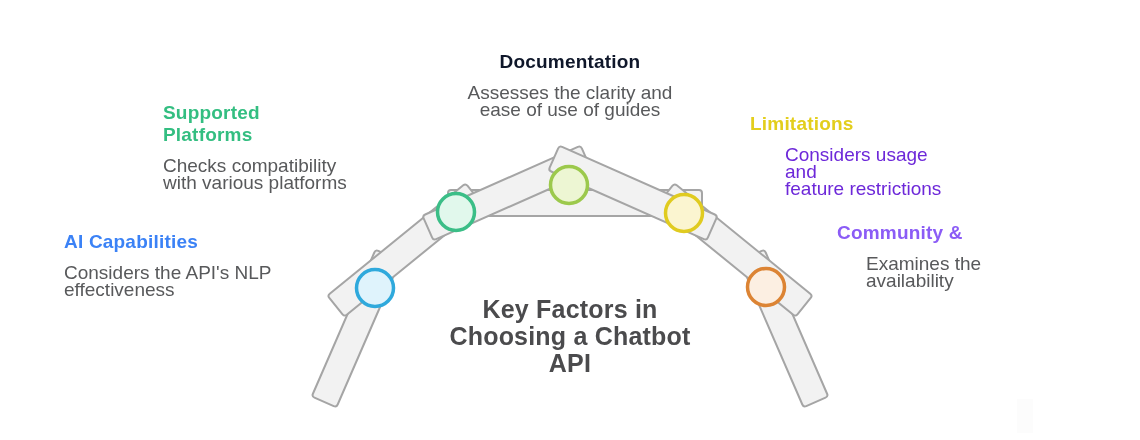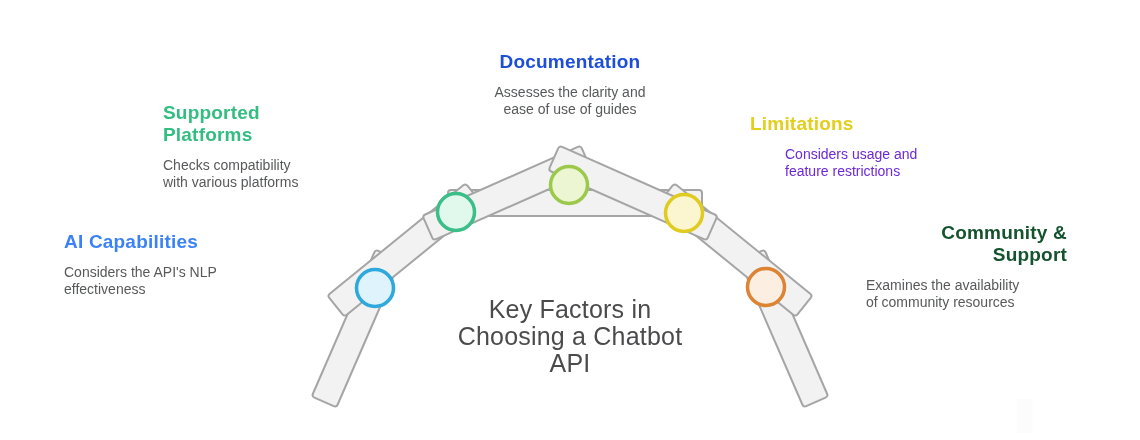--- a/index.html
+++ b/index.html
@@ -11,29 +11,29 @@
     font-family:"Liberation Sans", sans-serif;
   }
   .arch-svg{position:absolute;left:0;top:0;width:1140px;height:440px;}
   .factor{position:absolute;}
   .factor h3{
     margin:0;font-size:19px;font-weight:bold;line-height:22px;
     letter-spacing:.2px;
   }
   .factor h3 span{display:block;}
   .factor p{
-    margin:11px 0 0;font-size:14px;line-height:17px;font-weight:400;
+    margin:11px 0 0;font-size:19px;line-height:17px;font-weight:400;
   }
   .factor p span{display:block;}
   .align-right{text-align:left;}
   .align-center{text-align:center;}
   .align-left{text-align:left;}
   .center-title{
     position:absolute;left:420px;top:296px;width:300px;
-    text-align:center;font-size:25px;font-weight:normal;line-height:27px;
+    text-align:center;font-size:25px;font-weight:bold;line-height:27px;
     letter-spacing:.2px;
   }
   .center-title span{display:block;}
   .corner-artifact{
     position:absolute;left:1017px;top:399px;width:16px;height:34px;
     background:#FCFCFC;
   }
 </style>
 </head>
 <body>
@@ -81,47 +81,45 @@
       <span>Supported</span>
       <span>Platforms</span>
     </h3>
     <p style="color: rgb(88, 89, 91);">
       <span>Checks compatibility</span>
       <span>with various platforms</span>
     </p>
   </div>
 
   <div class="factor align-center" style="top:51px;left:450px;width:240px;">
-    <h3 style="color: #1d4ed8;">
+    <h3 style="color: #0f172a;">
       <span>Documentation</span>
     </h3>
     <p style="color: rgb(88, 89, 91);">
       <span>Assesses the clarity and</span>
       <span>ease of use of guides</span>
     </p>
   </div>
 
   <div class="factor align-left" style="top:113px;left:739px;width:220px;">
     <h3 style="color: rgb(227, 206, 28); margin-left: 11px;">
       <span>Limitations</span>
     </h3>
     <p style="color: #6d28d9; margin-left: 46px;">
       <span>Considers usage and</span>
       <span>feature restrictions</span>
     </p>
   </div>
 
   <div class="factor align-left" style="top:222px;left:837px;width:230px;">
-    <h3 style="color: #14532d; text-align: right;">
+    <h3 style="color: #8b5cf6;">
       <span>Community &amp;</span>
-      <span>Support</span>
     </h3>
     <p style="color: rgb(88, 89, 91); margin-left: 29px;">
       <span>Examines the availability</span>
-      <span>of community resources</span>
     </p>
   </div>
 
   <div class="center-title" style="color: rgb(75, 75, 77);">
     <span>Key Factors in</span>
     <span>Choosing a Chatbot</span>
     <span>API</span>
   </div>
 
   <div class="corner-artifact"></div>

